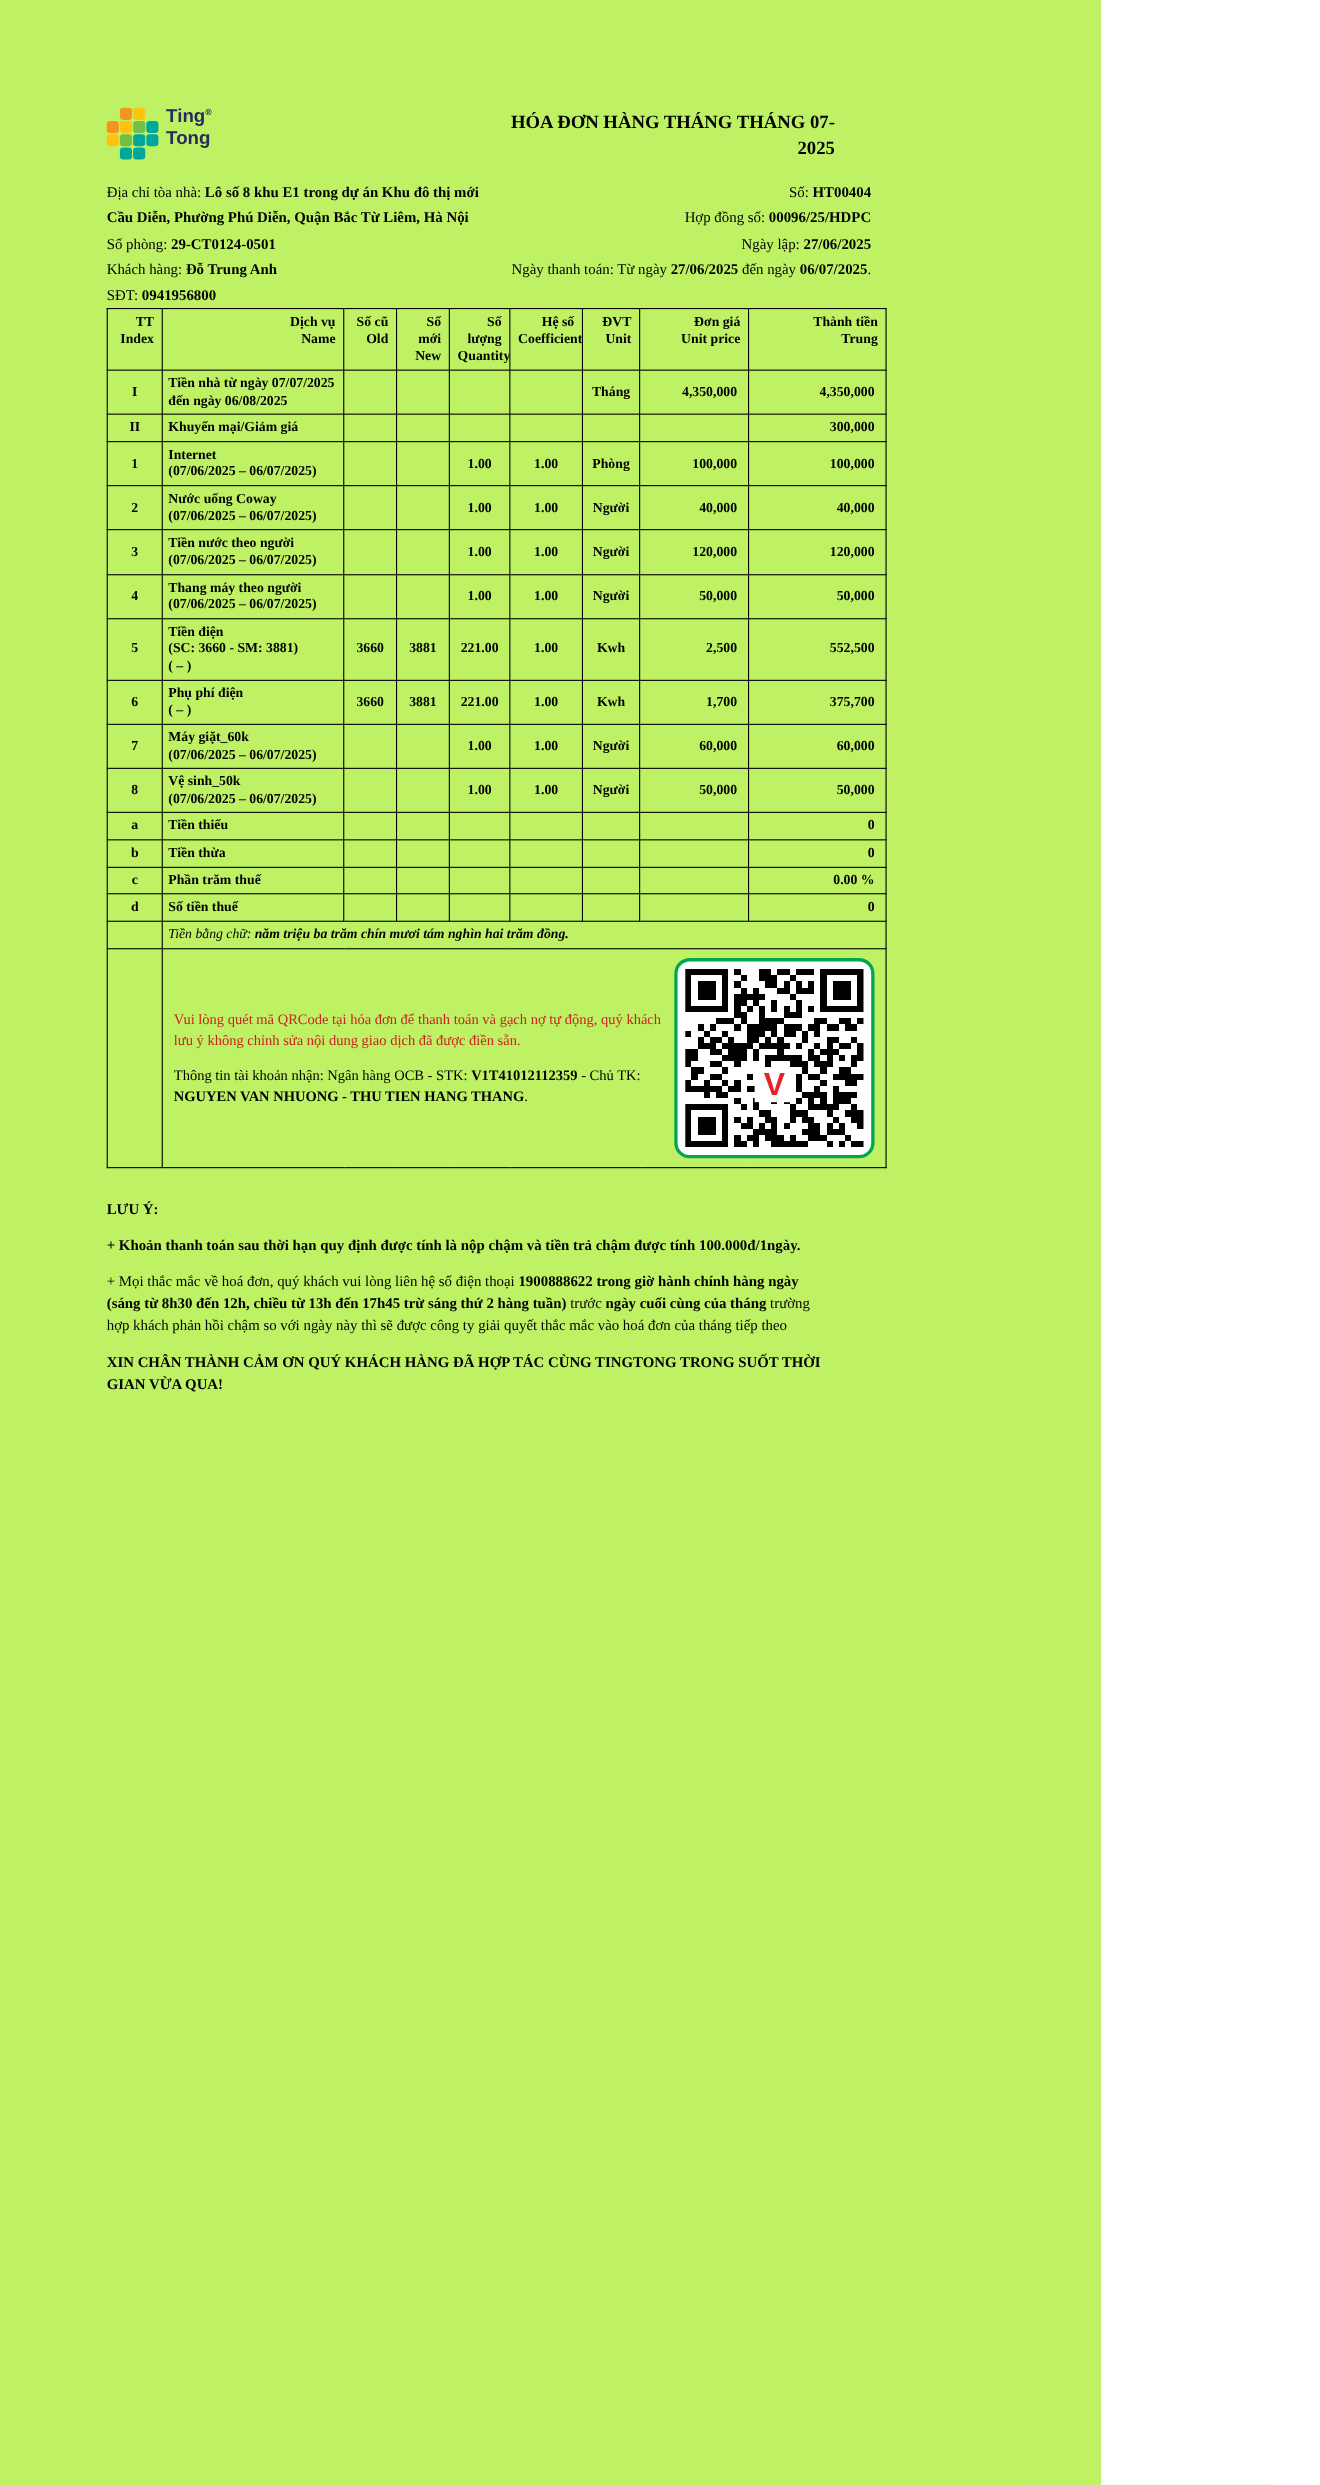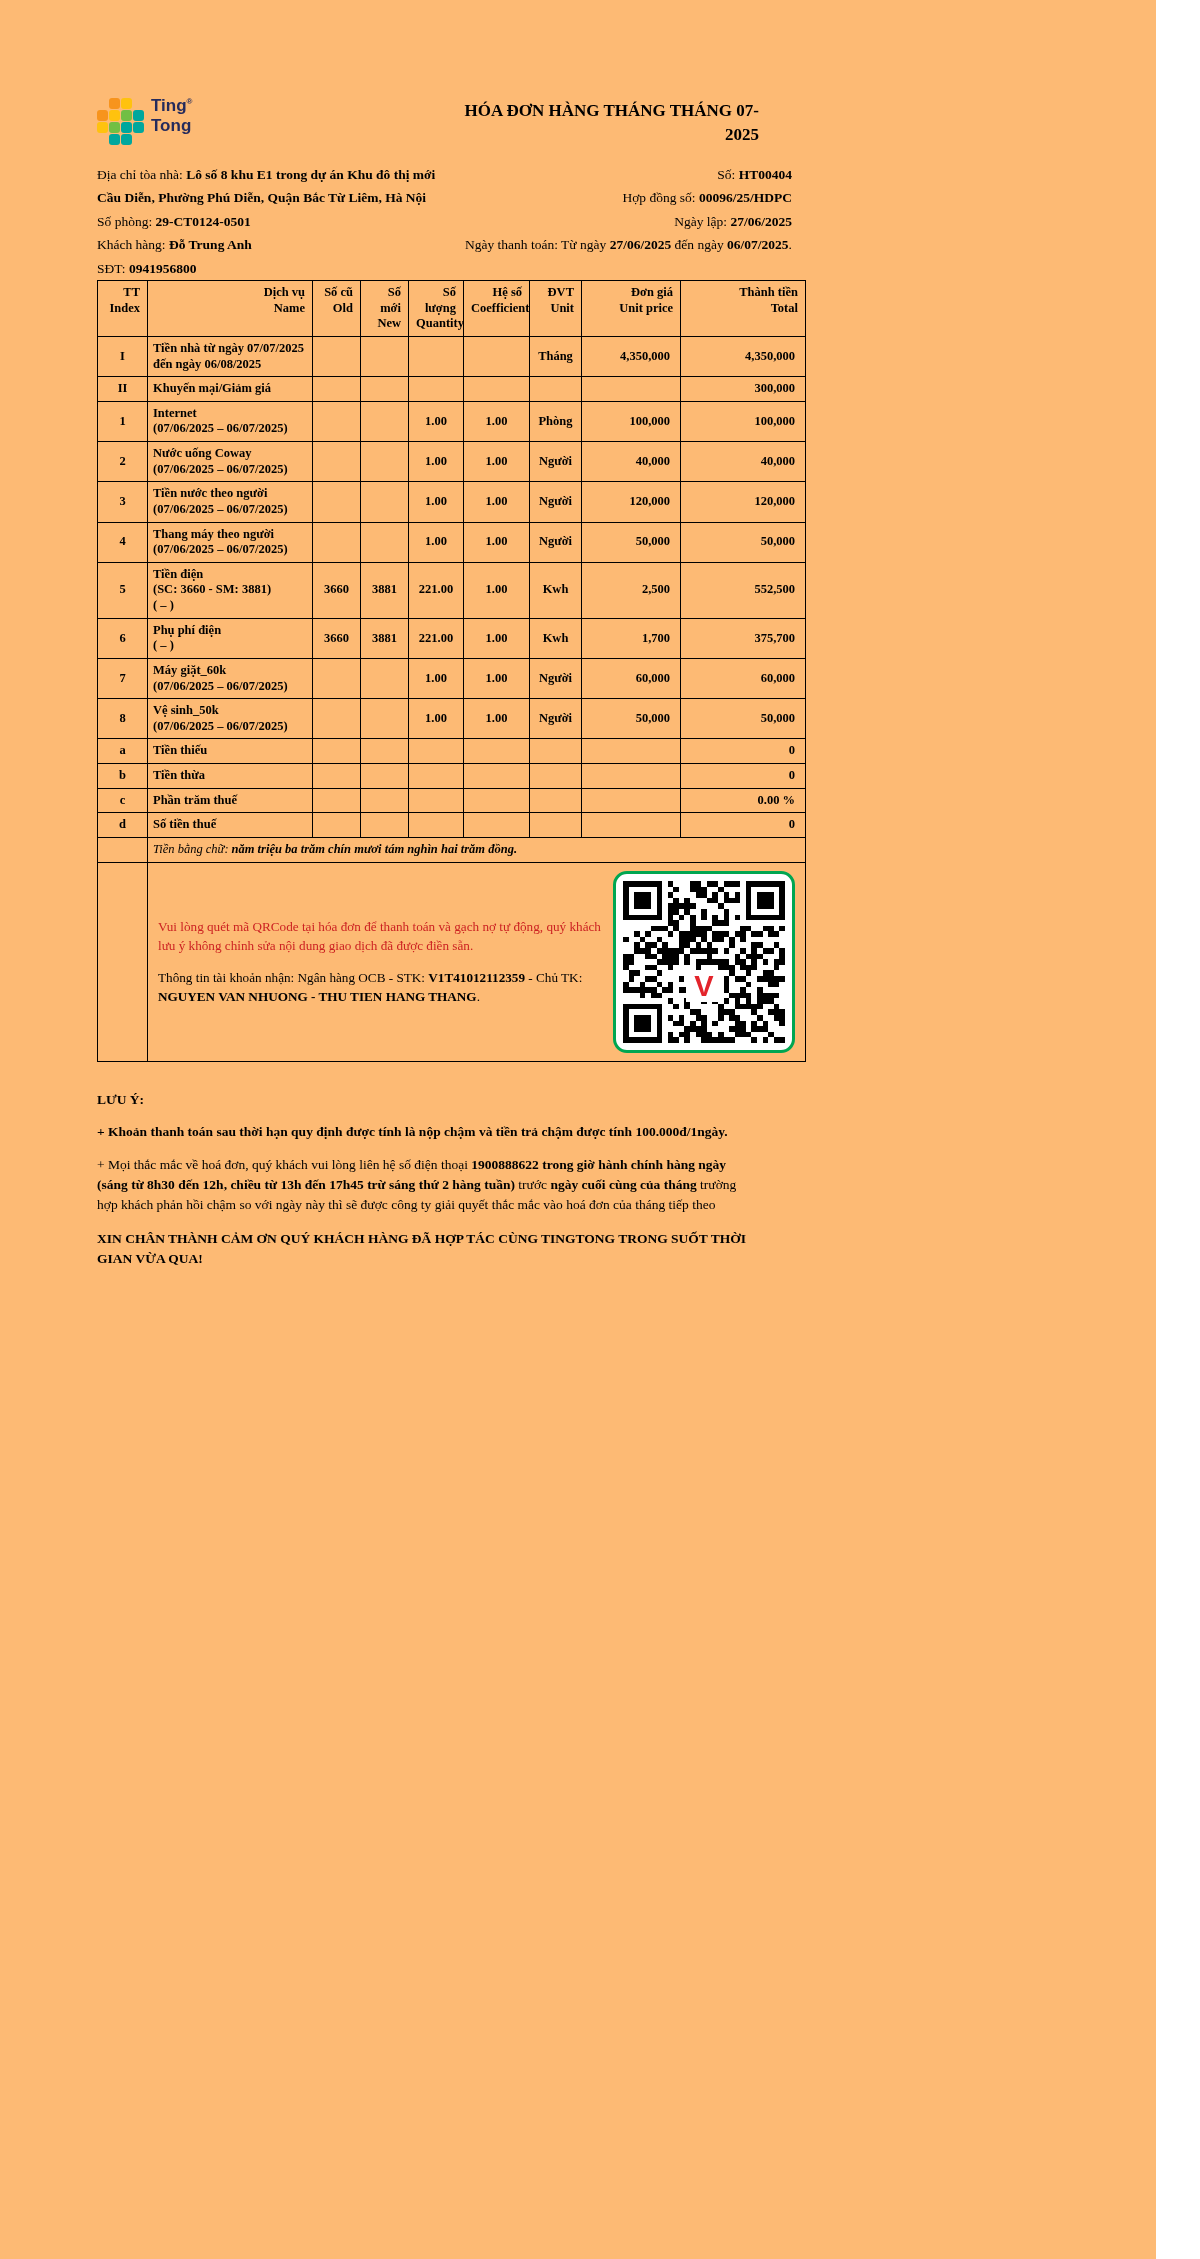--- a/index.html
+++ b/index.html
@@ -1,17 +1,17 @@
 <!DOCTYPE html>
 <html style="--red-text: #cc2222; --qr-green: #00a651; --qr-red: #e3242b; --logo-navy: #252b5c; --logo-orange: #f7941d; --logo-yellow: #ffc20e; --logo-green: #72bf44; --logo-teal: #00a79d;"><head>
 <meta charset="utf-8">
 <style>
   html,body{margin:0;padding:0;}
   body{width:1200px;min-height:2259px;background:#fff;color:#000;font-family:"Liberation Serif",serif;}
-  .page{position:relative;width:1156px;min-height:2259px;box-sizing:border-box;padding:96px 0 0 97px;background:#fdba74;}
+  .page{position:relative;width:1001px;min-height:2259px;box-sizing:border-box;padding:96px 0 0 97px;background:#bef264;}
   .content{width:708px;}
 
   
   .header-row{width:662px;display:flex;justify-content:space-between;align-items:flex-start;margin-bottom:16px;}
   .logo{display:flex;align-items:flex-start;gap:7px;}
   .logo-mark{display:grid;grid-template-columns:repeat(4,11px);grid-auto-rows:11px;gap:1px;margin-top:2px;}
   .sq{border-radius:3px;}
   .sq.o{background:var(--logo-orange);}
   .sq.y{background:var(--logo-yellow);}
   .sq.g{background:var(--logo-green);}
@@ -145,21 +145,21 @@
             <th>
               <div>ĐVT</div>
               <div>Unit</div>
             </th>
             <th>
               <div>Đơn giá</div>
               <div>Unit price</div>
             </th>
             <th>
               <div>Thành tiền</div>
-              <div>Total</div>
+              <div>Trung</div>
             </th>
           </tr>
       </thead>
       <tbody id="table-body">
           <tr>
             <td class="c-tt">I</td>
             <td class="c-name">
               <div>Tiền nhà từ ngày 07/07/2025</div>
               <div>đến ngày 06/08/2025</div>
             </td>

